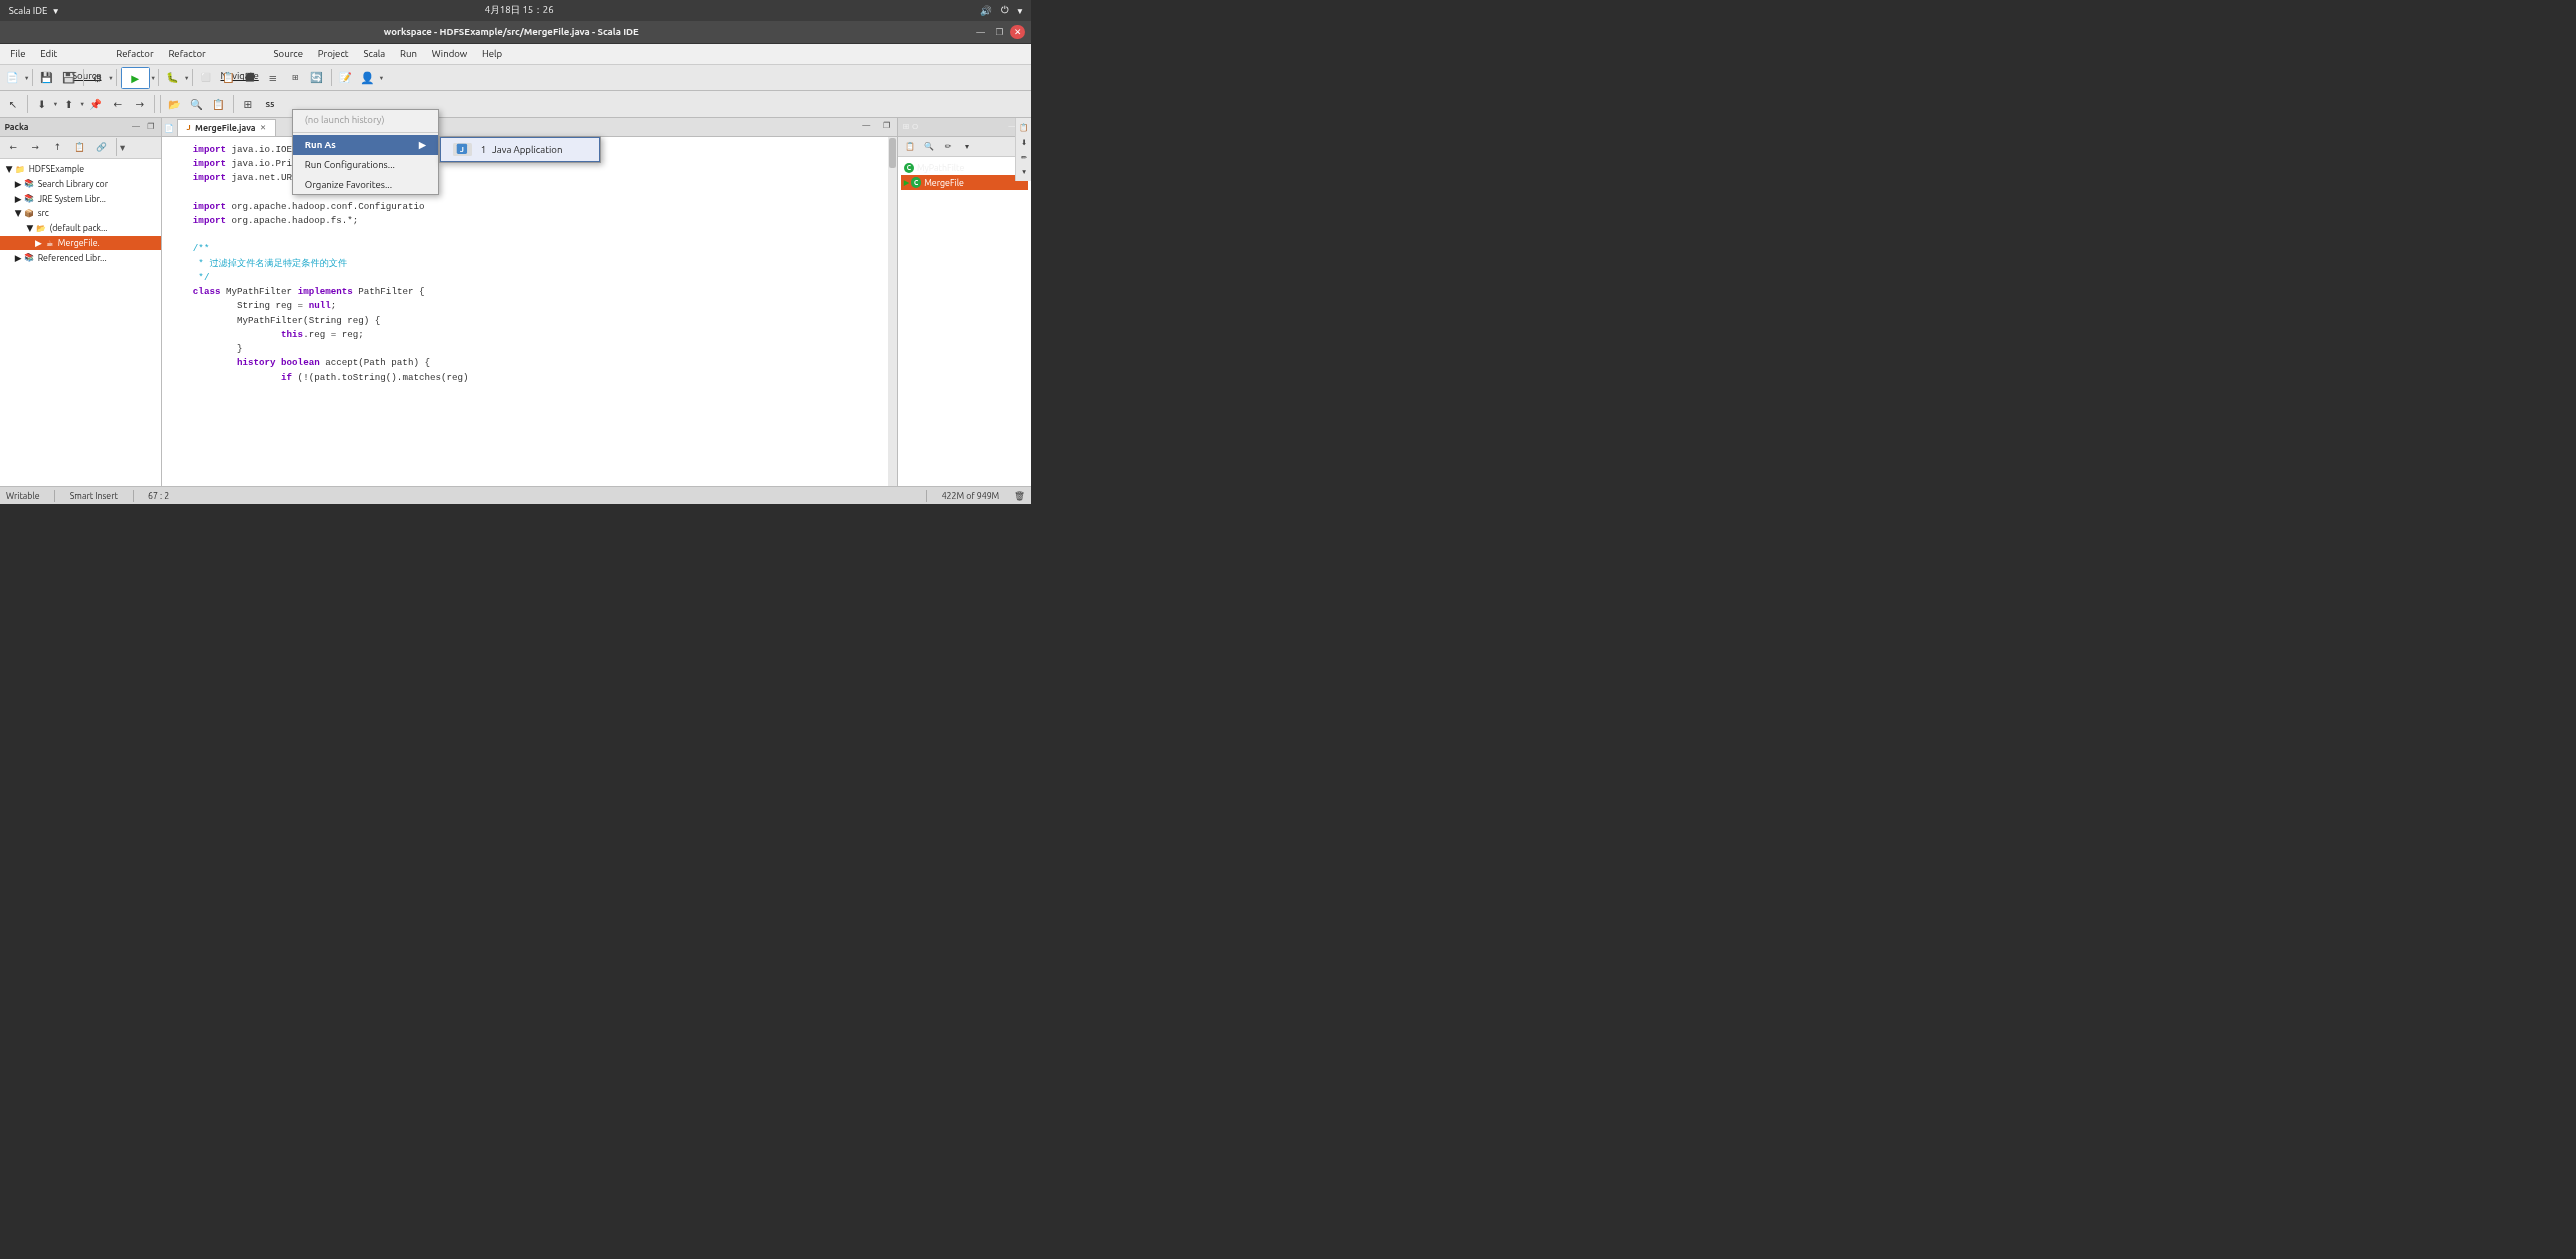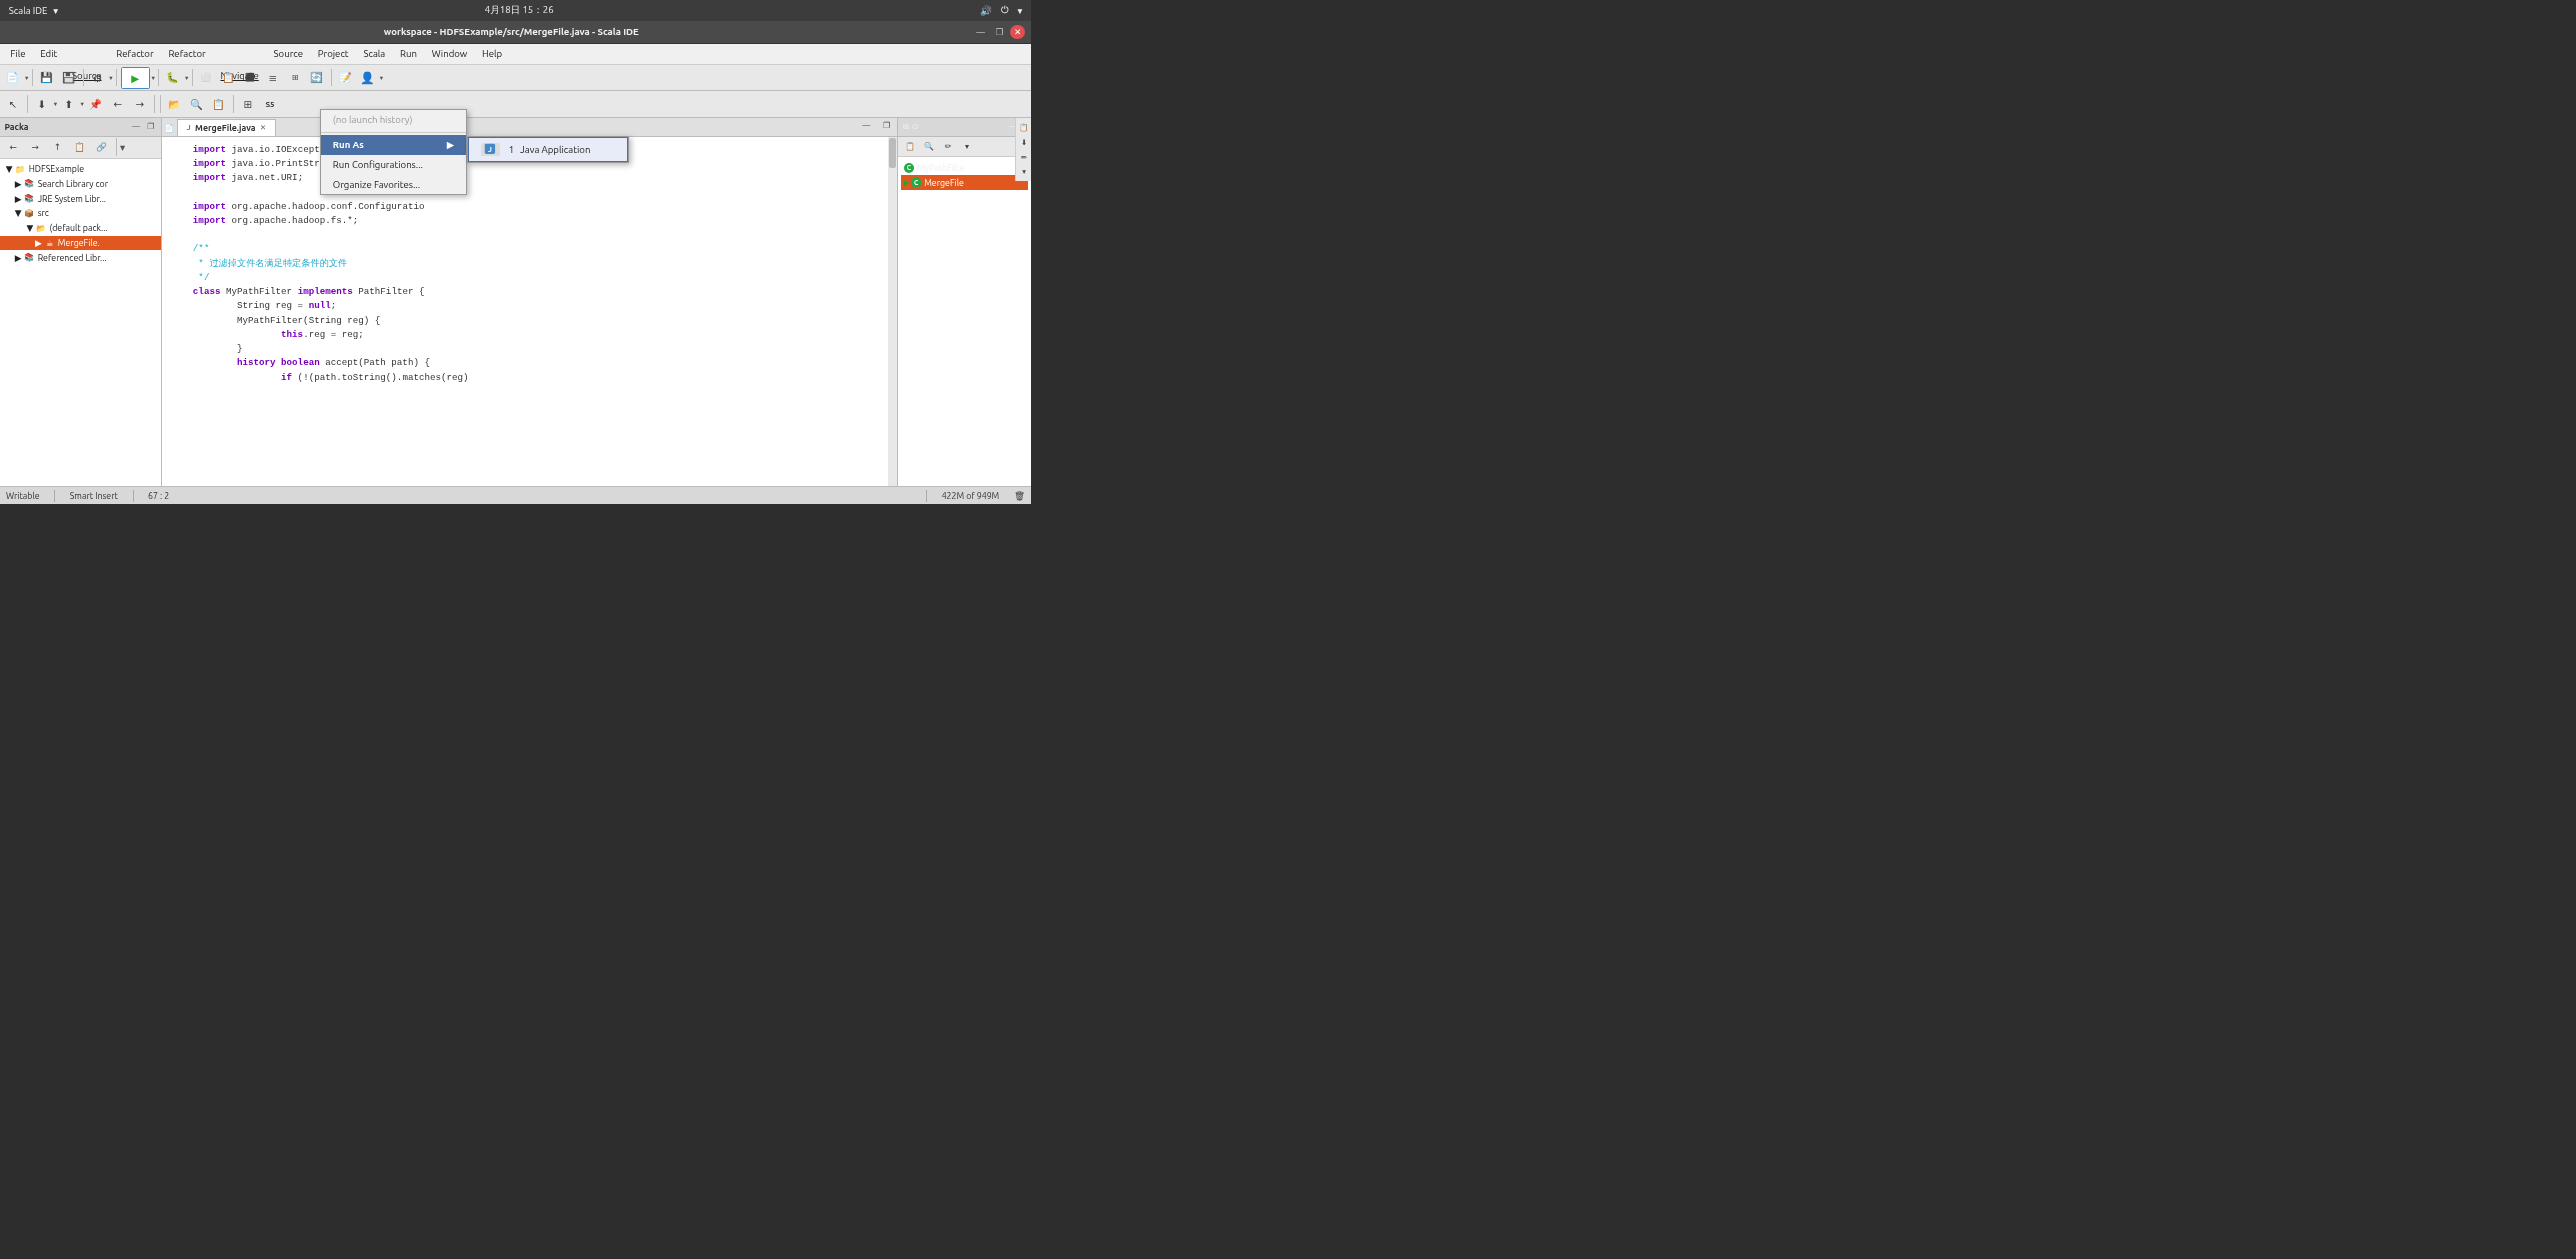--- a/index.html
+++ b/index.html
@@ -630,21 +630,21 @@
   <div class="status-sep"></div>
   <span>Smart Insert</span>
   <div class="status-sep"></div>
   <span>67 : 2</span>
   <div style="flex:1;"></div>
   <div class="status-sep"></div>
   <span>422M of 949M</span>
   <span style="cursor:pointer;">🗑</span>
 </div>
 
-<div class="dropdown-overlay" style="left: 292px; top: 109px; margin-left: 28px;">
+<div class="dropdown-overlay" style="left: 292px; top: 109px;">
   <div class="dropdown-menu">
     <div class="dropdown-item greyed">
       <span>(no launch history)</span>
     </div>
     <div class="dropdown-separator"></div>
     <div class="dropdown-item highlighted" style="background:#4a6fa5; color:white; font-weight:bold;">
       <span>Run As</span>
       <span style="margin-left:44px;">▶</span>
     </div>
     <div class="dropdown-item">

